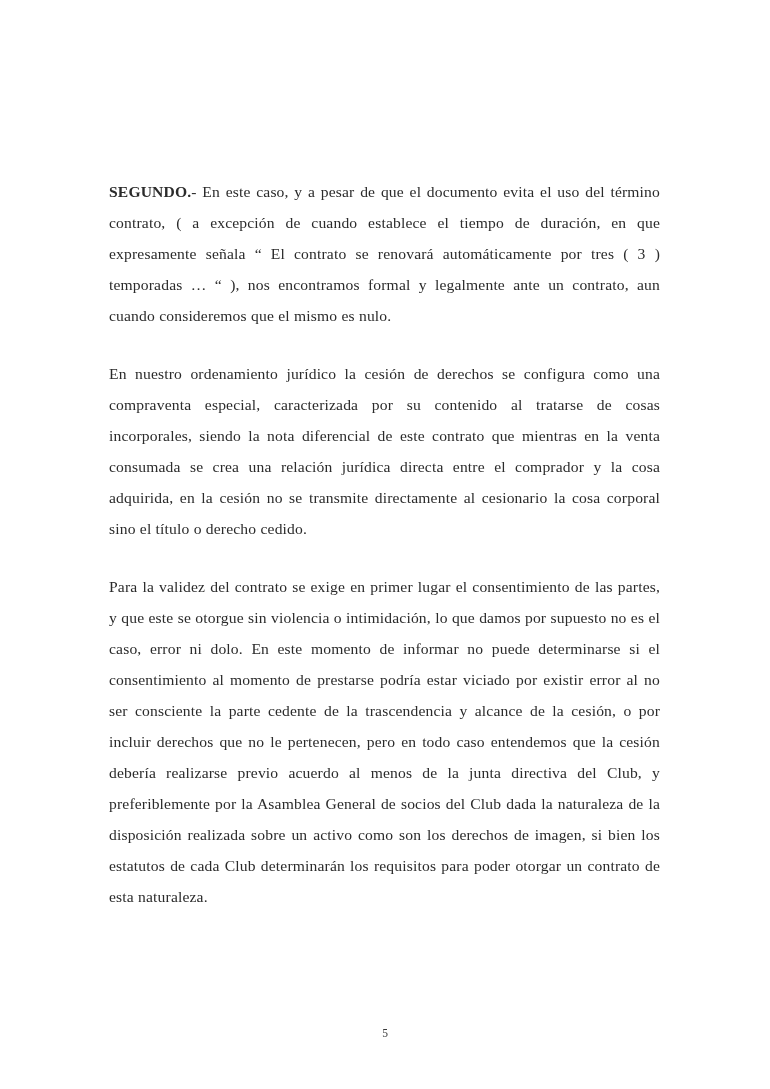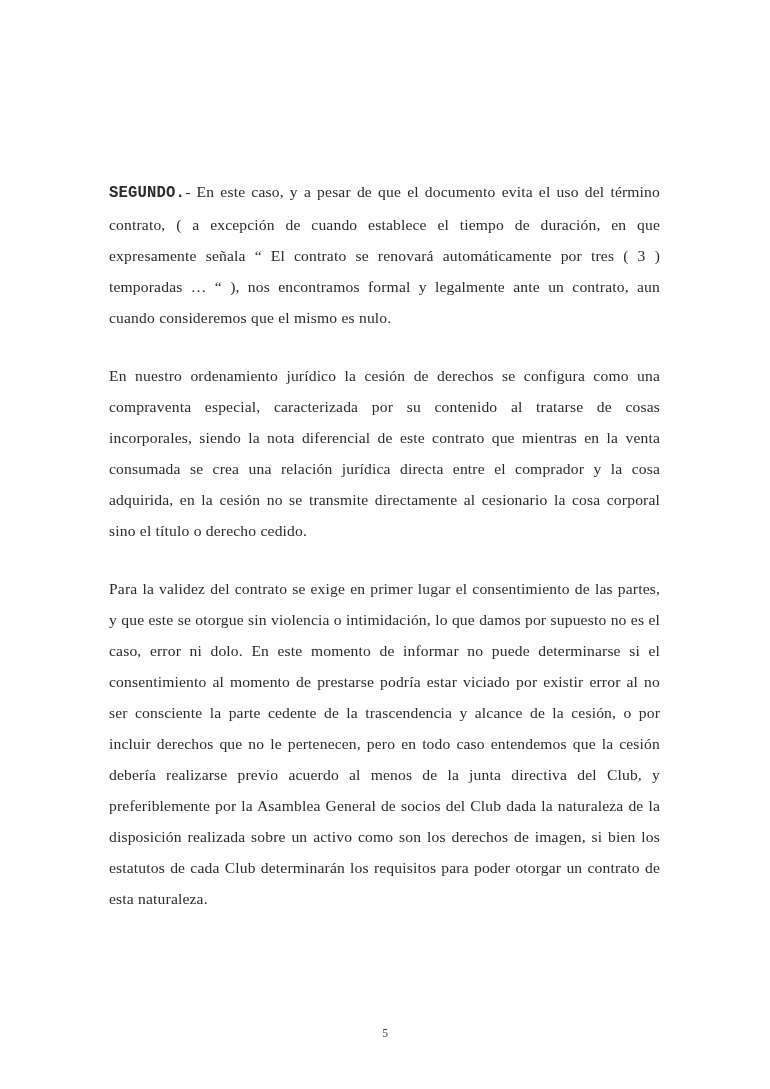--- a/index.html
+++ b/index.html
@@ -35,21 +35,20 @@
     color: #2b2b2b;
     letter-spacing: 0.01em;
     word-spacing: 0.01em;
     -webkit-font-smoothing: antialiased;
   }
   .para:last-child {
     margin-bottom: 0;
   }
   .lead {
     font-weight: bold;
-    font-family: Liberation Mono, monospace;
   }
   .page-number {
     position: absolute;
     left: 0;
     right: 0;
     top: 1026px;
     text-align: center;
     font-size: 11.5px;
     line-height: 14px;
     color: #3a3a3a;

